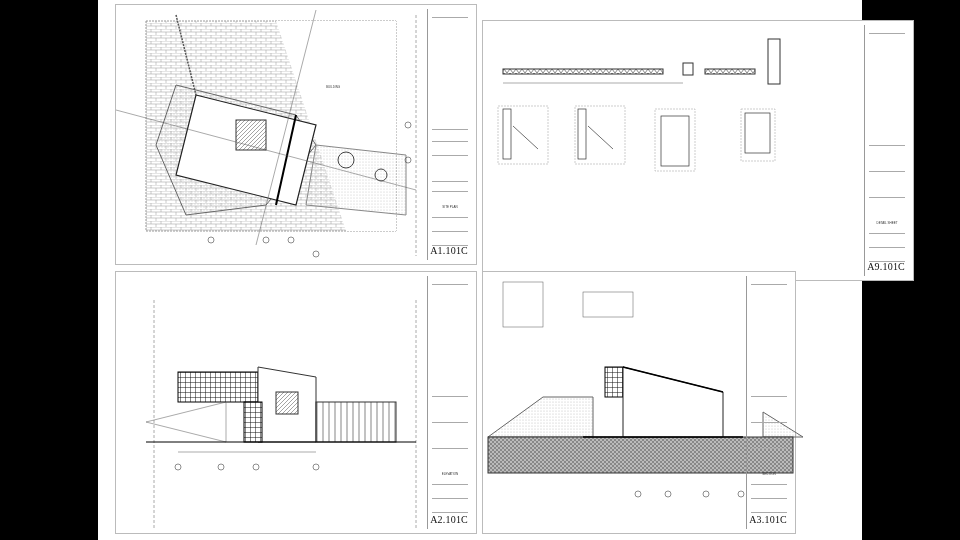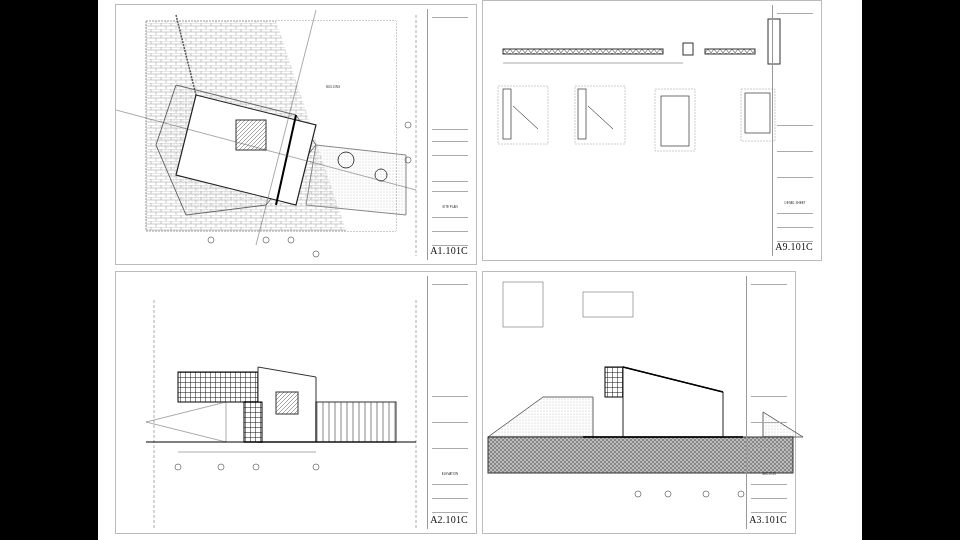--- a/index.html
+++ b/index.html
@@ -63,21 +63,21 @@
       <div class="tb-line" style="top:172px;"></div>
       <div class="tb-line" style="top:182px;"></div>
       <div class="tb-title" style="top:196px;">SITE PLAN</div>
       <div class="tb-line" style="top:208px;"></div>
       <div class="tb-line" style="top:222px;"></div>
       <div class="tb-line" style="top:236px;"></div>
     </div>
     <div class="sheet-no">A1.101C</div>
   </div>
 
-  <div class="sheet" style="left:384px;top:0;width:340px;height:261px;">
+  <div class="sheet" style="left:384px;top:20px;width:432px;height:261px;">
     <svg width="362" height="261">
       <defs>
         <pattern id="zig" width="6" height="4" patternUnits="userSpaceOnUse">
           <path d="M0 4L3 0L6 4" stroke="#333" fill="none" stroke-width="0.6"></path>
         </pattern>
       </defs>
       <rect x="20" y="48" width="160" height="5" fill="url(#zig)" stroke="#333"></rect>
       <line x1="20" y1="62" x2="200" y2="62" stroke="#555" stroke-width="0.5"></line>
       <rect x="200" y="42" width="10" height="12" fill="none" stroke="#333"></rect>
       <rect x="222" y="48" width="50" height="5" fill="url(#zig)" stroke="#333"></rect>

